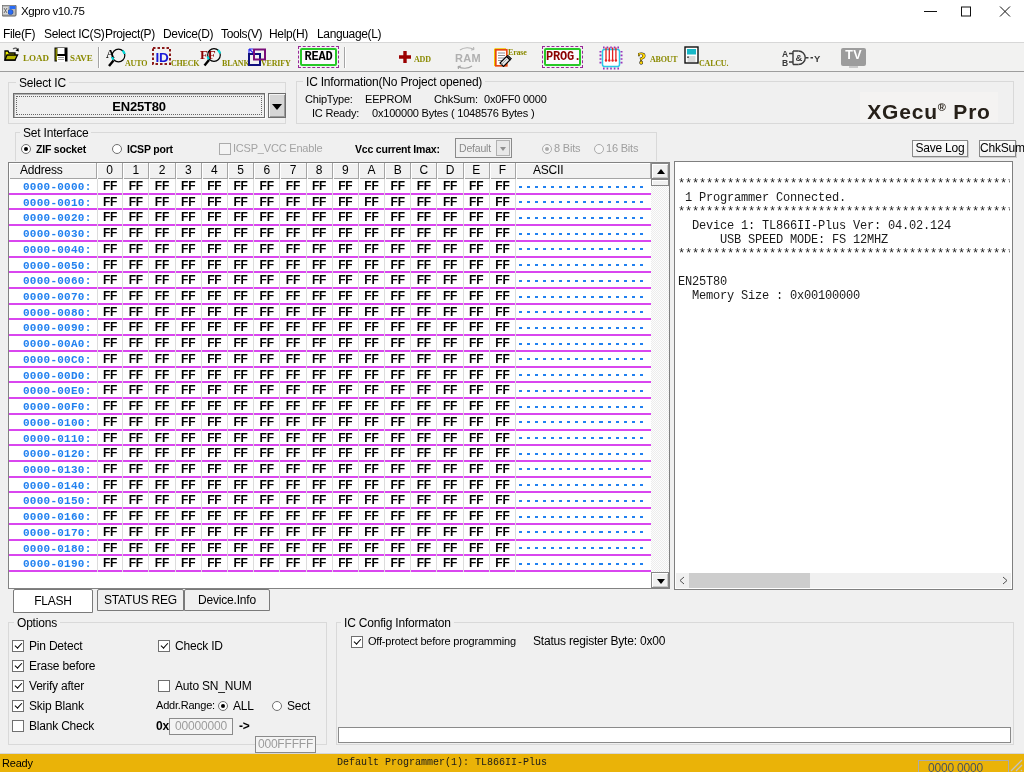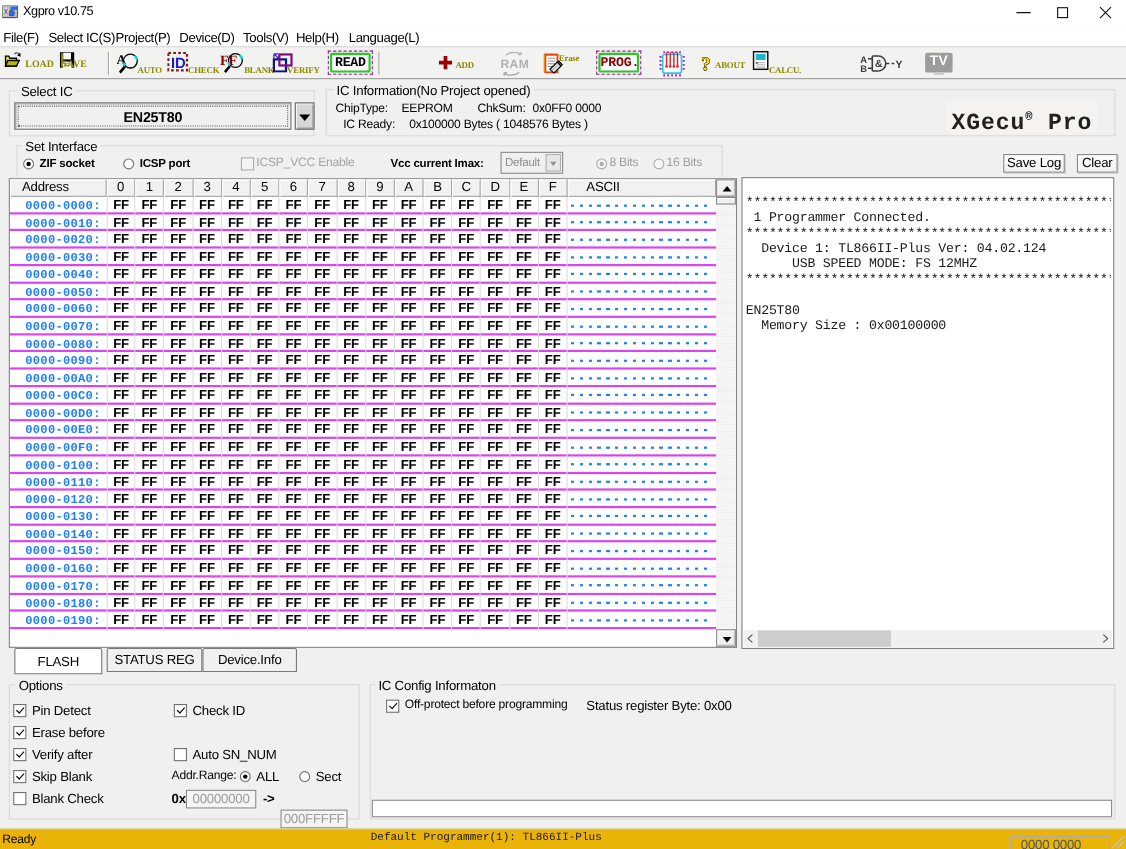--- a/index.html
+++ b/index.html
@@ -111,21 +111,21 @@
 </svg>
 <span class="tlab" style="left:23px;top:10px;font-size:9px;letter-spacing:0">LOAD</span>
 <svg class="abs" style="left:54px;top:4px" width="14" height="15" viewBox="0 0 14 15">
   <rect x="0.5" y="0.5" width="13" height="14" fill="#000"></rect>
   <rect x="1.5" y="1.5" width="2" height="12" fill="#8a8a00"></rect>
   <rect x="3.5" y="1" width="7" height="6" fill="#fff"></rect>
   <rect x="3" y="9" width="8" height="6" fill="#fff"></rect>
   <rect x="4" y="10" width="6" height="1" fill="#999"></rect>
         <rect x="4" y="12" width="6" height="1" fill="#999"></rect>
 </svg>
-<span class="tlab" style="left:56px;top:10px;font-size:9px;letter-spacing:0">SAVE</span>
+<span class="tlab" style="left:70px;top:10px;font-size:9px;letter-spacing:0">SAVE</span>
 <div class="abs" style="left:98px;top:4px;width:1px;height:21px;background:#a5a5a5;box-shadow:1px 0 0 #fff"></div>
 <svg class="abs" style="left:106px;top:4px" width="21" height="22" viewBox="0 0 21 22">
   <text x="0" y="11" font-family="Liberation Serif" font-size="12" font-weight="bold" fill="#000">A</text>
   <circle cx="12.5" cy="8.5" r="6.3" fill="none" stroke="#000" stroke-width="1.2"></circle>
   <path d="M16.5 3.6 A6.3 6.3 0 0 1 18.6 7" stroke="#00d8d8" stroke-width="2.2" fill="none"></path>
   <path d="M7.3 12.8 A6.3 6.3 0 0 1 6.3 10" stroke="#00d8d8" stroke-width="2.2" fill="none"></path>
   <path d="M7.5 13.5 L3 19" stroke="#000" stroke-width="2.4"></path>
 </svg>
 <span class="tlab" style="left:125px;top:16px">AUTO</span>
 <svg class="abs" style="left:152px;top:4px" width="20" height="21" viewBox="0 0 20 21">
@@ -221,21 +221,21 @@
 
 <div class="gb" style="left:296px;top:81px;width:718px;height:43px"></div>
 <div class="gl" style="left:303px;top:75px">IC Information(No Project opened)</div>
 <span class="lbl" style="left:305px;top:93px;font-size:11px">ChipType:</span>
 <span class="lbl" style="left:365px;top:93px;font-size:11px">EEPROM</span>
 <span class="lbl" style="left:434px;top:93px;font-size:11px">ChkSum:</span>
 <span class="lbl" style="left:484px;top:93px;font-size:11px">0x0FF0 0000</span>
 <span class="lbl" style="left:312px;top:107px;font-size:11px">IC Ready:</span>
 <span class="lbl" style="left:372px;top:107px;font-size:11px">0x100000 Bytes ( 1048576 Bytes )</span>
 <div class="abs" style="left:860px;top:92px;width:138px;height:30px;background:#f4f3f2;
-  font-family:Liberation Mono, monospace;font-weight:bold;font-size:21px;color:#262019;
+  font-family:Liberation Sans, sans-serif;font-weight:bold;font-size:21px;color:#262019;
   text-align:center;line-height:30px;letter-spacing:0.8px">XGecu<sup style="font-size:11px">®</sup>&nbsp;Pro</div>
 
 <div class="gb" style="left:15px;top:132px;width:642px;height:29px;border-bottom:none"></div>
 <div class="gl" style="left:20px;top:126px">Set Interface</div>
 <div class="radio sel" style="left:21px;top:144px"></div>
 <span class="lbl" style="left:36px;top:143px;font-weight:bold;font-size:10.5px">ZIF socket</span>
 <div class="radio" style="left:112px;top:144px"></div>
 <span class="lbl" style="left:127px;top:143px;font-weight:bold;font-size:10.5px">ICSP port</span>
 <div class="cb dis" style="left:219px;top:143px"></div>
 <span class="lbl" style="left:233px;top:142px;color:#a3a3a3;font-size:11px">ICSP_VCC Enable</span>
@@ -244,21 +244,21 @@
   <span class="abs" style="left:3px;top:3px;color:#8b8b8b;font-size:10.5px">Default</span>
   <div class="abs" style="right:1px;top:1px;width:14px;height:16px;background:#e8e8e8;border:1px solid #b0b0b0">
     <div class="abs" style="left:2.5px;top:6px;width:0;height:0;border-left:3.5px solid transparent;border-right:3.5px solid transparent;border-top:4.5px solid #909090"></div>
   </div>
 </div>
 <div class="radio dis sel" style="left:542px;top:144px"></div>
 <span class="lbl" style="left:554px;top:142px;color:#9e9e9e;font-size:11px">8 Bits</span>
 <div class="radio dis" style="left:594px;top:144px"></div>
 <span class="lbl" style="left:606px;top:142px;color:#9e9e9e;font-size:11px">16 Bits</span>
 <div class="btn" style="left:912px;top:140px;width:56px;height:17px;line-height:15px">Save Log</div>
-<div class="btn" style="left:979px;top:140px;width:37px;height:17px;line-height:15px">Clear</div>
+<div class="btn" style="left:979px;top:140px;width:37px;height:17px;line-height:15px">ChkSum</div>
 
 <div id="hex">
 <div id="hexin">
 <div class="hh"><span class="ha th">Address</span><span class="tc">0</span><span class="tc">1</span><span class="tc">2</span><span class="tc">3</span><span class="tc">4</span><span class="tc">5</span><span class="tc">6</span><span class="tc">7</span><span class="tc">8</span><span class="tc">9</span><span class="tc">A</span><span class="tc">B</span><span class="tc">C</span><span class="tc">D</span><span class="tc">E</span><span class="tc">F</span><span class="ts">ASCII</span></div>
 <div class="hr"><b class="ha">0000-0000:</b><i>FF</i><i>FF</i><i>FF</i><i>FF</i><i>FF</i><i>FF</i><i>FF</i><i>FF</i><i>FF</i><i>FF</i><i>FF</i><i>FF</i><i>FF</i><i>FF</i><i>FF</i><i>FF</i><s class="hs"></s></div>
 <div class="hr"><b class="ha">0000-0010:</b><i>FF</i><i>FF</i><i>FF</i><i>FF</i><i>FF</i><i>FF</i><i>FF</i><i>FF</i><i>FF</i><i>FF</i><i>FF</i><i>FF</i><i>FF</i><i>FF</i><i>FF</i><i>FF</i><s class="hs"></s></div>
 <div class="hr"><b class="ha">0000-0020:</b><i>FF</i><i>FF</i><i>FF</i><i>FF</i><i>FF</i><i>FF</i><i>FF</i><i>FF</i><i>FF</i><i>FF</i><i>FF</i><i>FF</i><i>FF</i><i>FF</i><i>FF</i><i>FF</i><s class="hs"></s></div>
 <div class="hr"><b class="ha">0000-0030:</b><i>FF</i><i>FF</i><i>FF</i><i>FF</i><i>FF</i><i>FF</i><i>FF</i><i>FF</i><i>FF</i><i>FF</i><i>FF</i><i>FF</i><i>FF</i><i>FF</i><i>FF</i><i>FF</i><s class="hs"></s></div>
 <div class="hr"><b class="ha">0000-0040:</b><i>FF</i><i>FF</i><i>FF</i><i>FF</i><i>FF</i><i>FF</i><i>FF</i><i>FF</i><i>FF</i><i>FF</i><i>FF</i><i>FF</i><i>FF</i><i>FF</i><i>FF</i><i>FF</i><s class="hs"></s></div>
 <div class="hr"><b class="ha">0000-0050:</b><i>FF</i><i>FF</i><i>FF</i><i>FF</i><i>FF</i><i>FF</i><i>FF</i><i>FF</i><i>FF</i><i>FF</i><i>FF</i><i>FF</i><i>FF</i><i>FF</i><i>FF</i><i>FF</i><s class="hs"></s></div>

